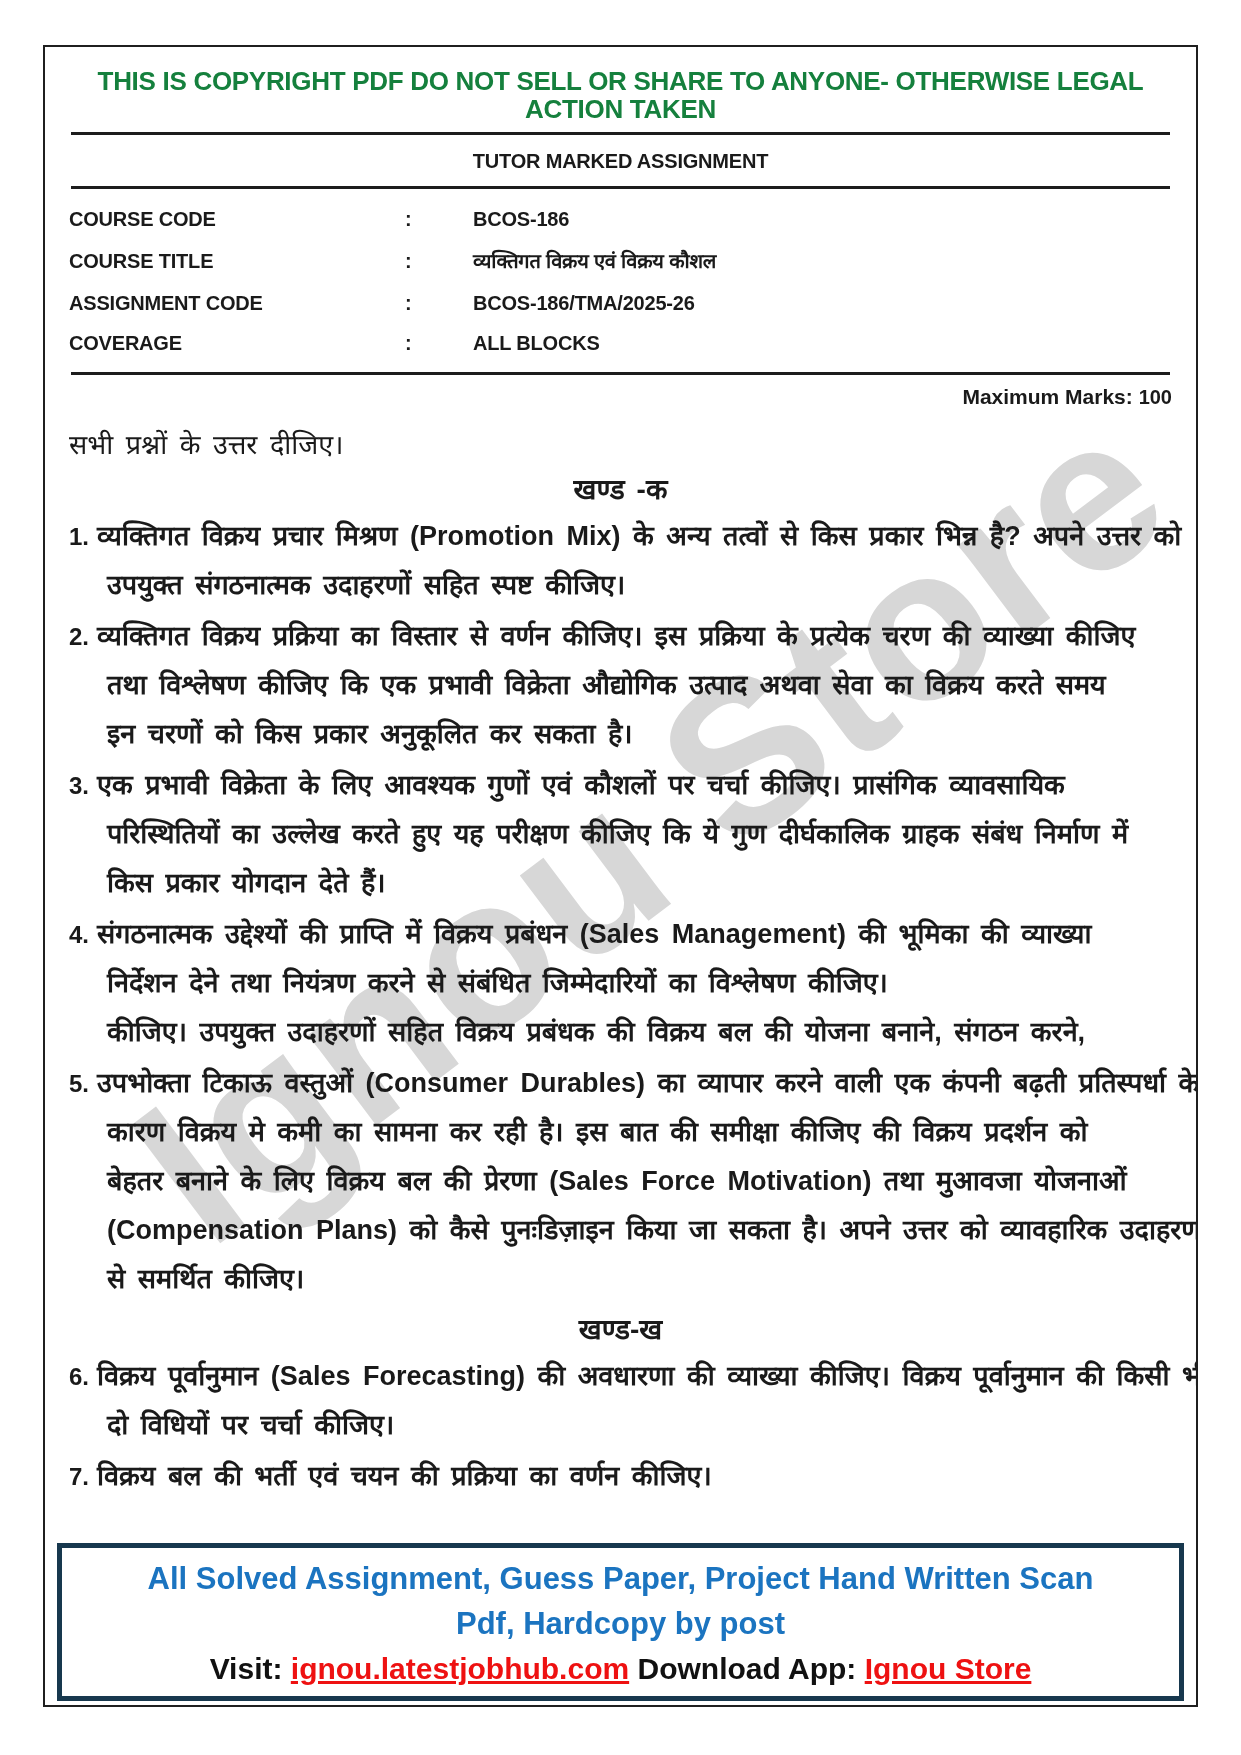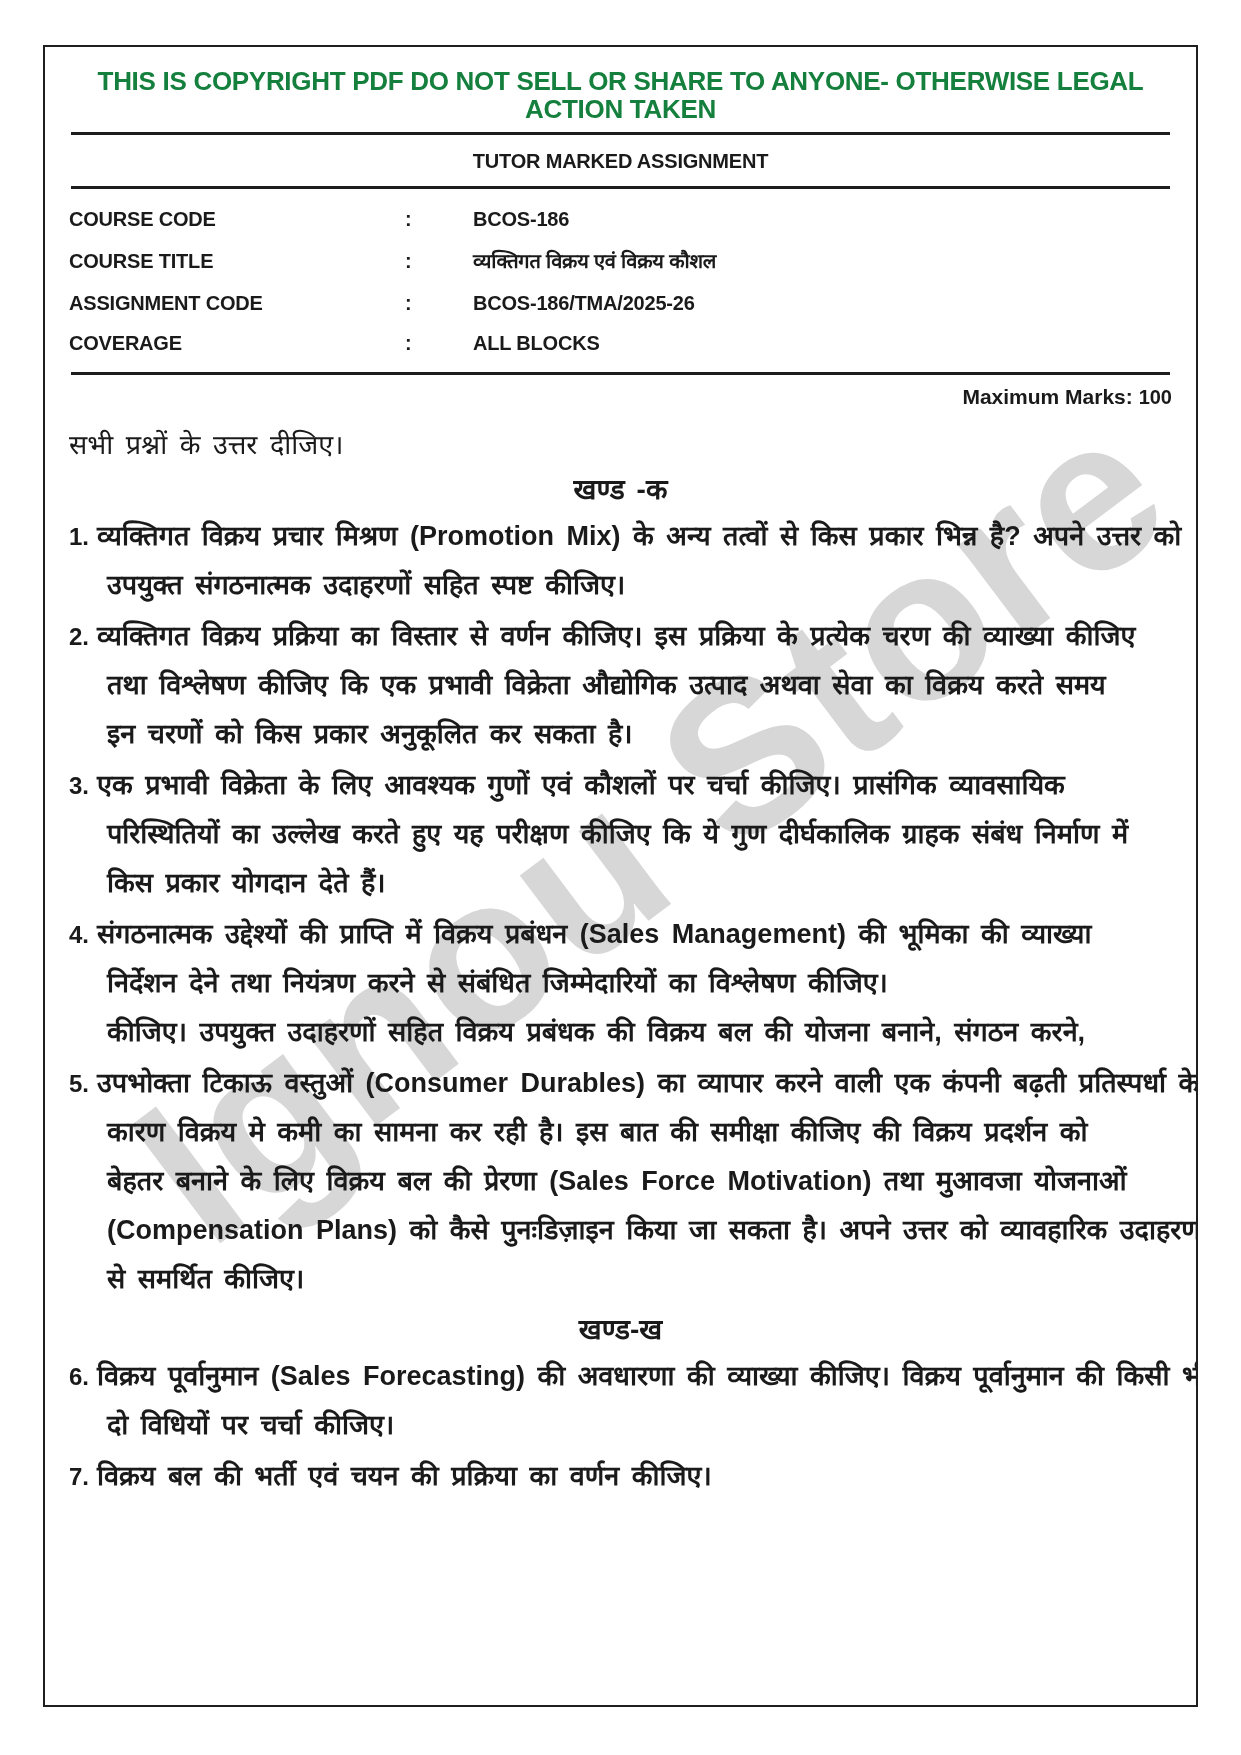--- a/index.html
+++ b/index.html
@@ -116,13 +116,23 @@
     <div class="qblock">
       <div class="qline"><span class="qnum">6.</span><span>विक्रय पूर्वानुमान (Sales Forecasting) की अवधारणा की व्याख्या कीजिए। विक्रय पूर्वानुमान की किसी भी</span></div>
       <div class="qline cont">दो विधियों पर चर्चा कीजिए।</div>
     </div>
 
     <div class="qblock">
       <div class="qline"><span class="qnum">7.</span><span>विक्रय बल की भर्ती एवं चयन की प्रक्रिया का वर्णन कीजिए।</span></div>
     </div>
   </div>
 
+  <div class="footer-box">
+    <div class="footer-blue">All Solved Assignment, Guess Paper, Project Hand Written Scan</div>
+    <div class="footer-blue">Pdf, Hardcopy by post</div>
+    <div class="footer-visit">
+      <span>Visit:</span>
+      <a href="#">ignou.latestjobhub.com</a>
+      <span>Download App:</span>
+      <a href="#">Ignou Store</a>
+    </div>
+  </div>
 </div>
 
 </body></html>

